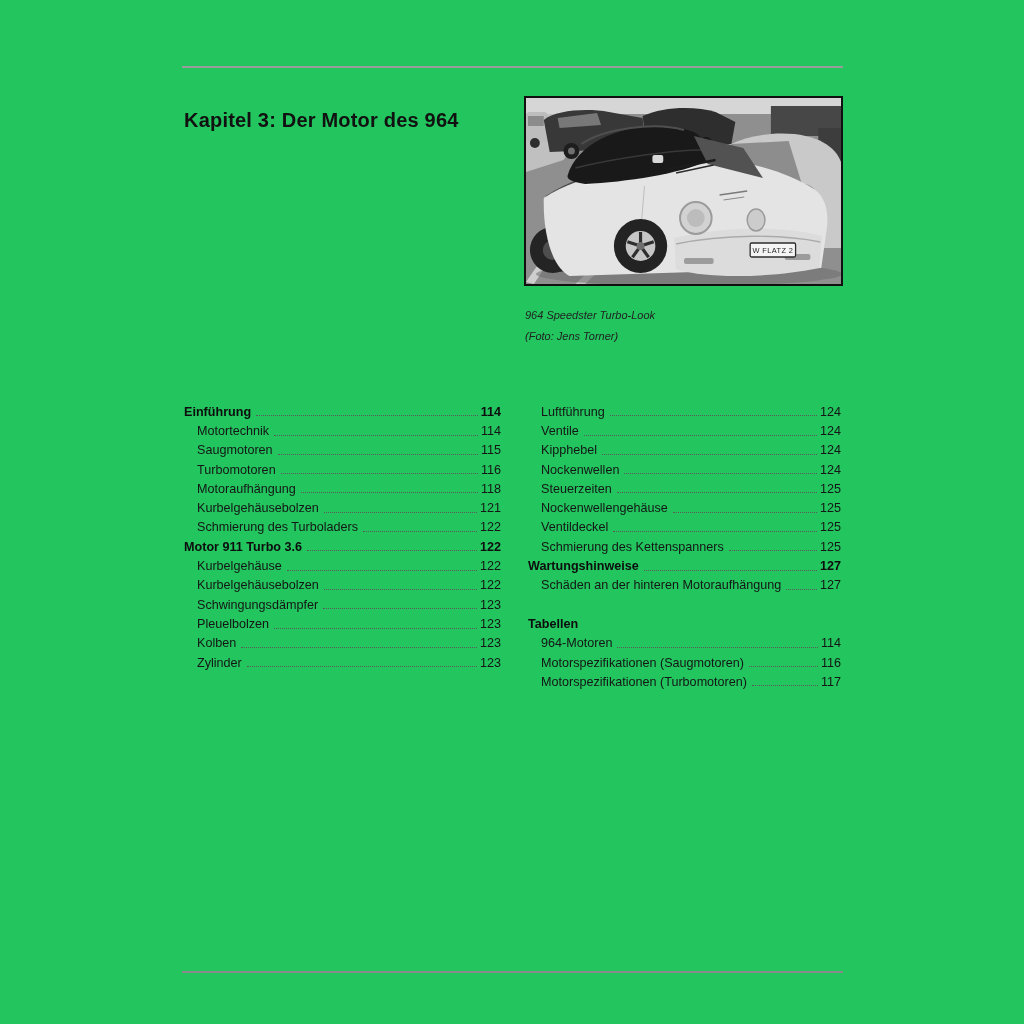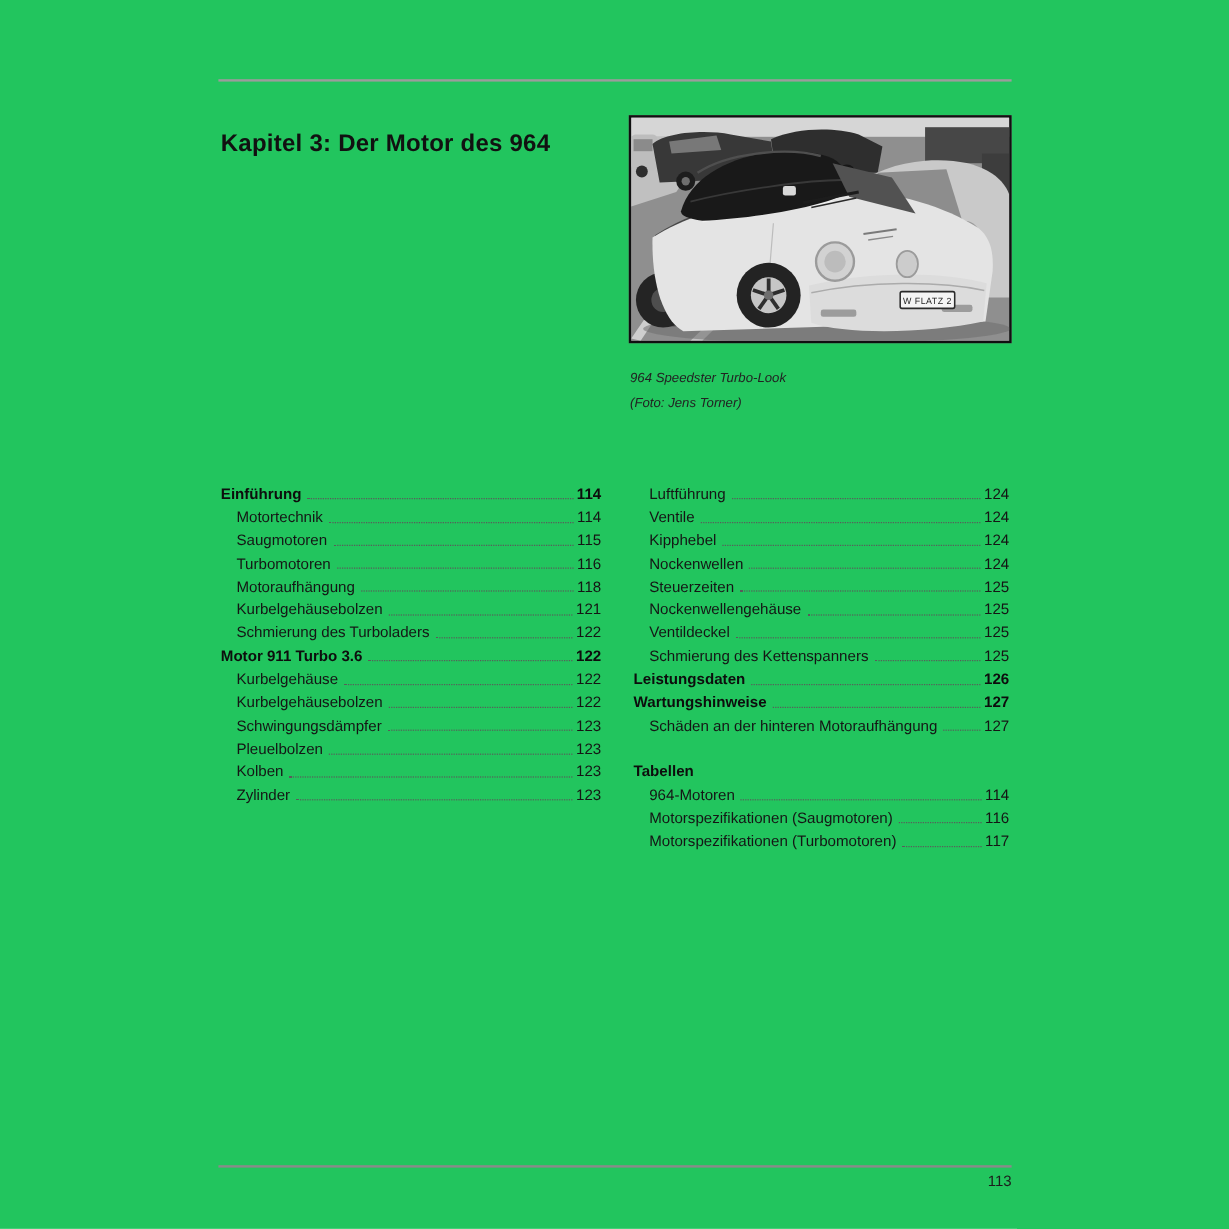--- a/index.html
+++ b/index.html
@@ -246,25 +246,20 @@
         <span class="label">Ventildeckel</span>
         <span class="leader"></span>
         <span class="pagenum">125</span>
       </div>
       <div class="toc-row indent">
         <span class="label">Schmierung des Kettenspanners</span>
         <span class="leader"></span>
         <span class="pagenum">125</span>
       </div>
       <div class="toc-row bold">
-        <span class="label">Leistungsdaten</span>
-        <span class="leader"></span>
-        <span class="pagenum">126</span>
-      </div>
-      <div class="toc-row bold">
         <span class="label">Wartungshinweise</span>
         <span class="leader"></span>
         <span class="pagenum">127</span>
       </div>
       <div class="toc-row indent">
         <span class="label">Schäden an der hinteren Motoraufhängung</span>
         <span class="leader"></span>
         <span class="pagenum">127</span>
       </div>
       <div class="toc-spacer"></div>
@@ -282,15 +277,14 @@
         <span class="pagenum">116</span>
       </div>
       <div class="toc-row indent">
         <span class="label">Motorspezifikationen (Turbomotoren)</span>
         <span class="leader"></span>
         <span class="pagenum">117</span>
       </div>
     </div>
 
   <div class="rule bottom"></div>
-  <div class="folio">113</div>
 
 </div>
 
 </body></html>

